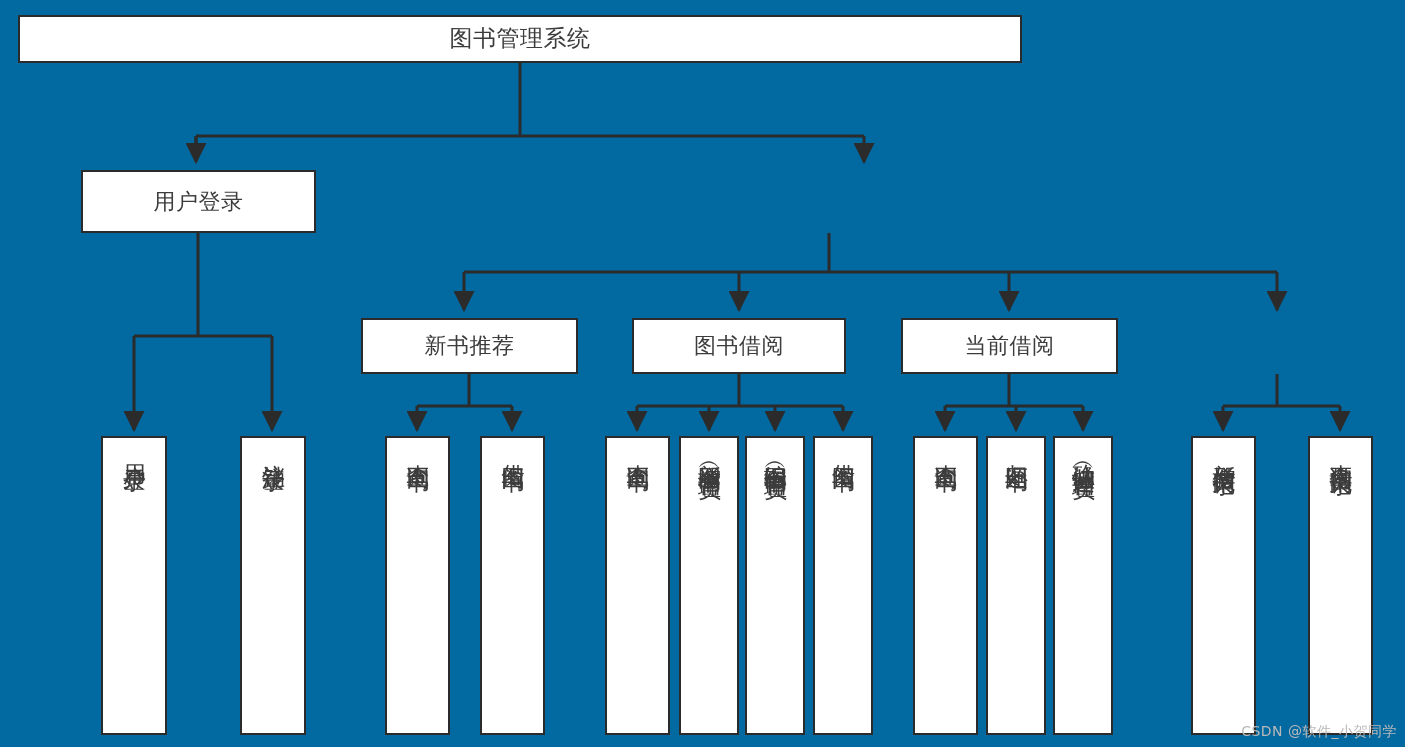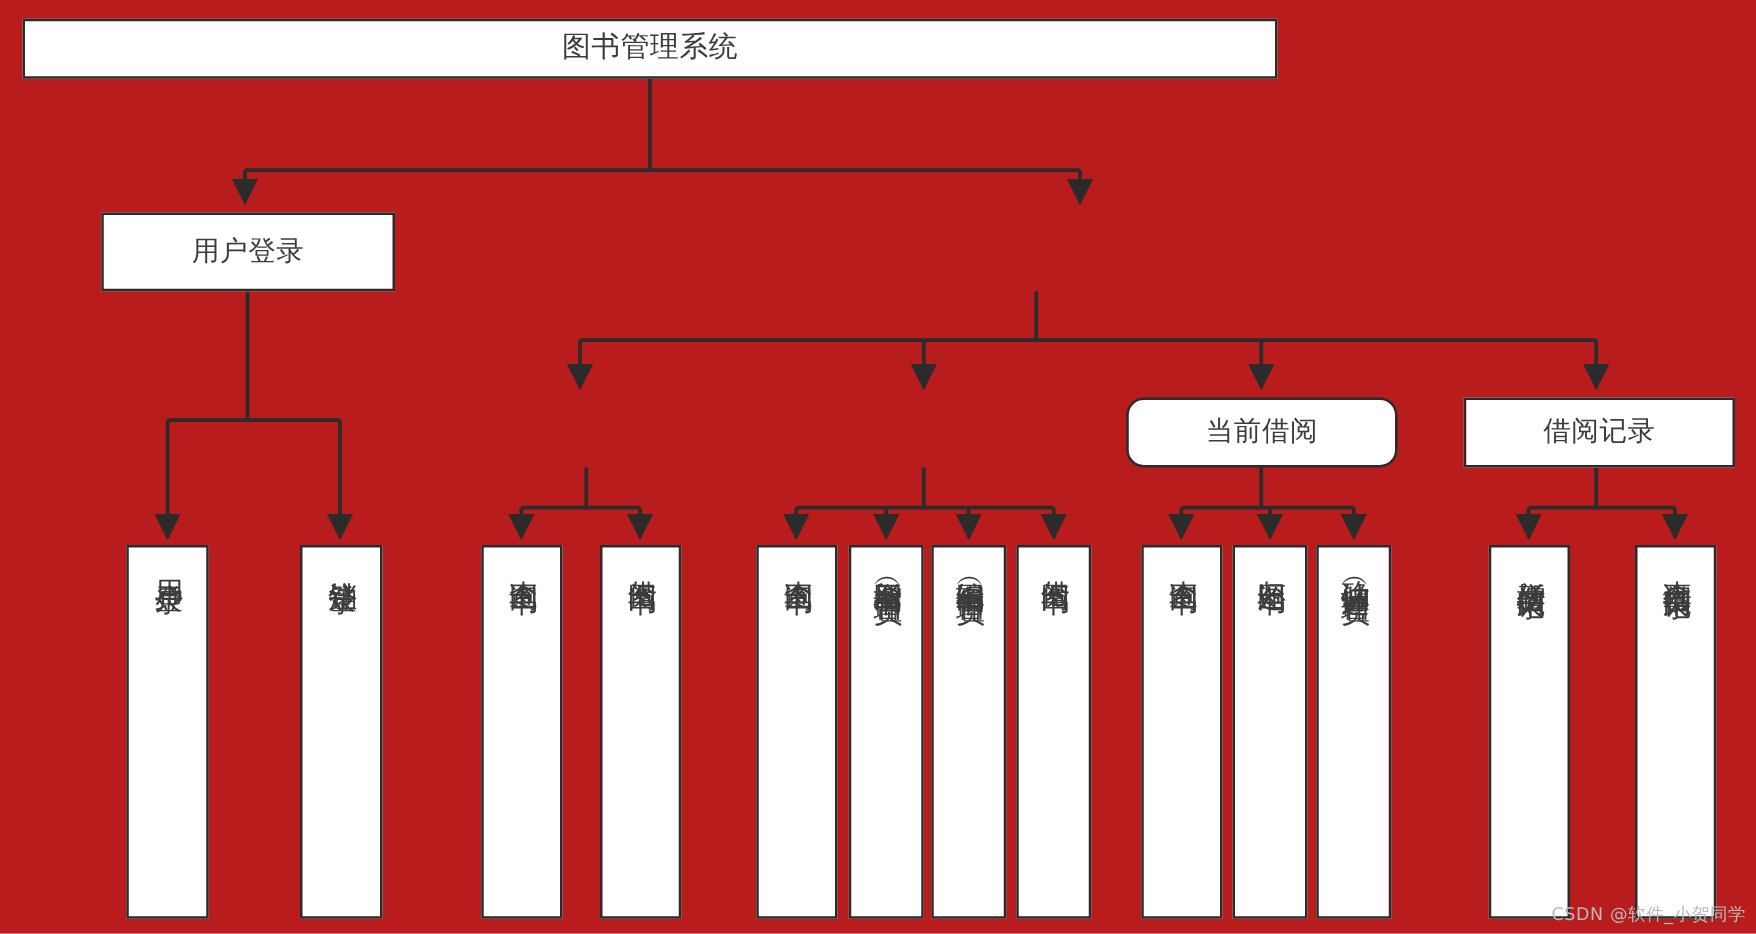--- a/index.html
+++ b/index.html
@@ -7,21 +7,21 @@
     padding: 0;
     background: #ffffff;
   }
   body {
     font-family: "DejaVu Sans", "Liberation Sans", sans-serif;
   }
   #canvas {
     position: relative;
     width: 1405px;
     height: 747px;
-    background: #b91c1c;
+    background: #0369a1;
     overflow: hidden;
   }
   #edges {
     position: absolute;
     left: 0;
     top: 0;
     width: 1405px;
     height: 747px;
     pointer-events: none;
   }
@@ -120,25 +120,28 @@
   </svg>
 
   <div class="node horiz" id="node-root" style="left:18px; top:15px; width:1004px; height:48px;">
     <span class="label">图书管理系统</span>
   </div>
 
   <div class="node horiz" style="left:81px; top:170px; width:235px; height:63px;">
     <span class="label">用户登录</span>
   </div>
 
-  <div class="node horiz" style="left:901px; top:318px; width:217px; height:56px;border-radius:14px;">
+  <div class="node horiz" style="left:361px; top:318px; width:217px; height:56px;">
+    <span class="label">新书推荐</span>
+  </div>
+  <div class="node horiz" style="left:632px; top:318px; width:214px; height:56px;">
+    <span class="label">图书借阅</span>
+  </div>
+  <div class="node horiz" style="left:901px; top:318px; width:217px; height:56px;">
     <span class="label">当前借阅</span>
-  </div>
-  <div class="node horiz" style="left:1171px; top:318px; width:217px; height:56px;">
-    <span class="label">借阅记录</span>
   </div>
 
   <div class="node vert" style="left:101px; top:436px; width:66px; height:299px;">
     <span class="label">用户登录</span>
   </div>
   <div class="node vert" style="left:240px; top:436px; width:66px; height:299px;">
     <span class="label">注销登录</span>
   </div>
   <div class="node vert" style="left:385px; top:436px; width:65px; height:299px;">
     <span class="label">查询图书</span>

